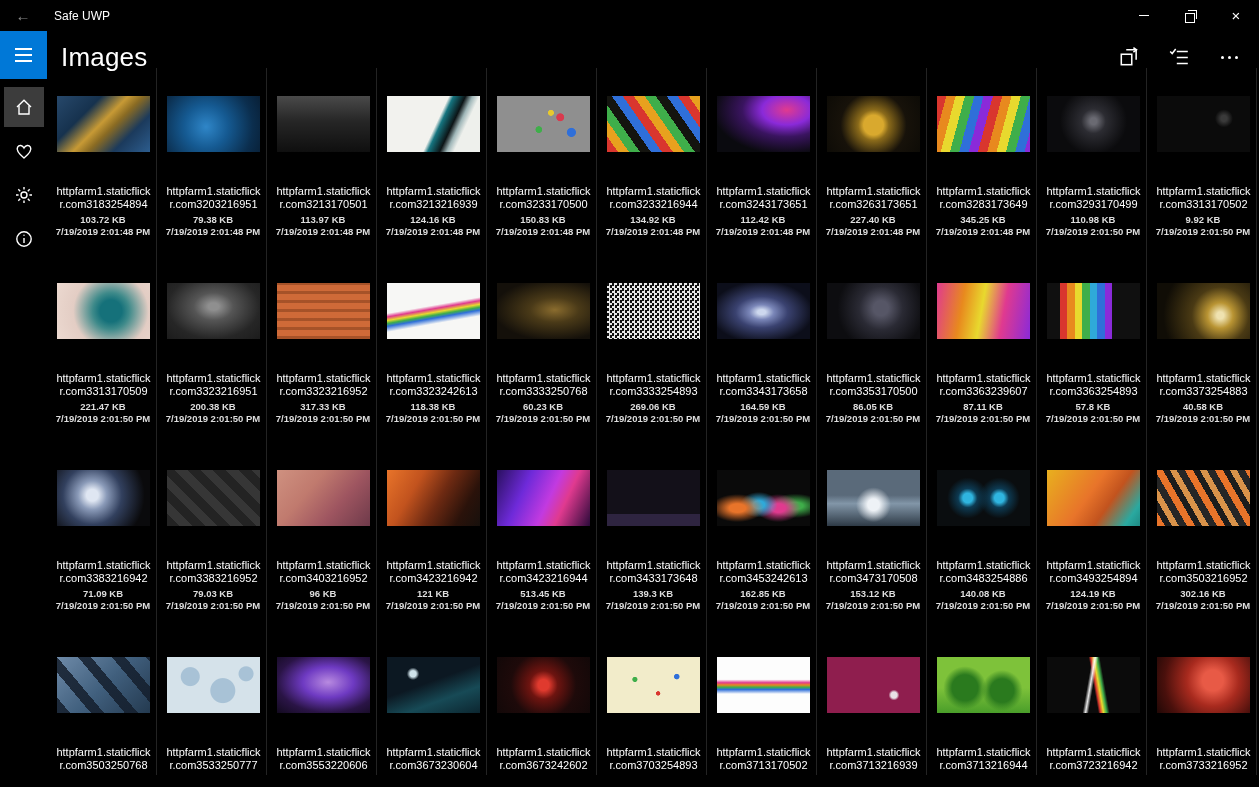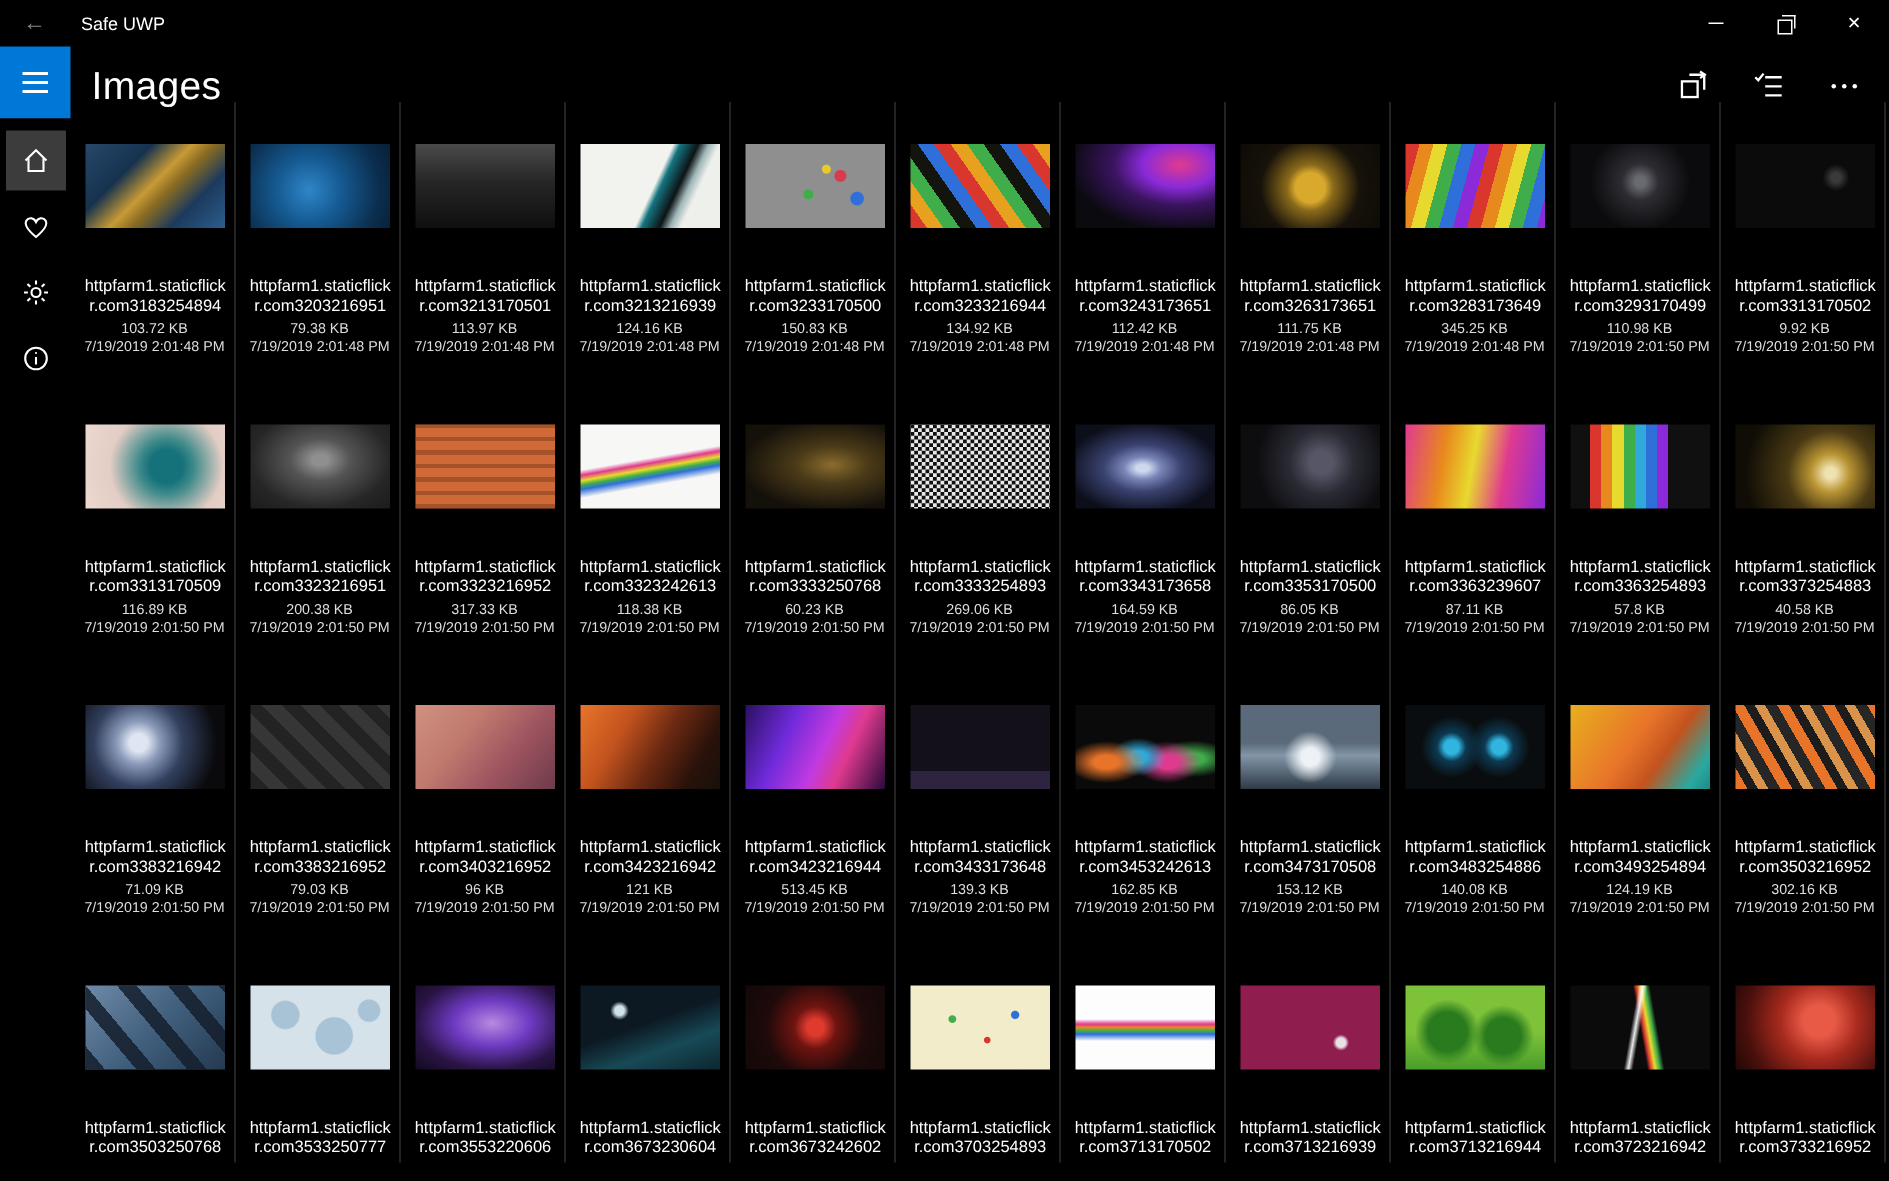--- a/index.html
+++ b/index.html
@@ -32,22 +32,22 @@
   .sidebar { position:absolute; left:0; top:79px; bottom:0; width:47px; background:#000; display:flex; flex-direction:column; align-items:center; padding-top:8px; gap:4px; }
   .side-item { width:40px; height:40px; border:none; background:none; display:flex; align-items:center; justify-content:center; cursor:pointer; }
   .side-item.selected { background:#3c3c3c; }
   .side-item svg { stroke:#fff; fill:none; stroke-width:1.4; }
 
   
   .grid { position:absolute; left:47px; top:68px; width:1212px; height:707px; display:grid; grid-template-columns:repeat(11,110px); grid-auto-rows:187px; background:repeating-linear-gradient(90deg, transparent 0 109px, #232323 109px 110px);text-align:center; }
   .tile { width:110px; height:187px; padding:28px 6px 0 8px; cursor:pointer; }
   .thumb { width:93px; height:56px; margin:0 auto; background:#222; }
   .tname { margin-top:33px; width:97px; font-size:11px; line-height:13px; color:#fff; word-break:break-all; }
-  .tsize { margin-top:3px; font-size:9.5px; line-height:12px; color:#dedede; white-space:nowrap; }
-  .tdate { font-size:9.5px; line-height:12px; color:#dedede; white-space:nowrap; }
+  .tsize { margin-top:3px; font-size:9.5px; line-height:12px; color:#dedede; white-space:nowrap;font-weight:bold; }
+  .tdate { font-size:9.5px; line-height:12px; color:#dedede; white-space:nowrap;font-weight:bold; }
 </style>
 </head>
 <body>
 
 <div class="app">
 
   <div class="titlebar">
     <button class="back-btn">
       <span>←</span>
     </button>
@@ -160,21 +160,21 @@
     </div>
       <div class="tile">
       <div class="thumb" style="background: radial-gradient(at 75% 25%, rgb(224, 58, 143) 0%, rgb(138, 42, 217) 25%, rgb(58, 20, 96) 45%, rgb(10, 10, 15) 75%);"></div>
       <div class="tname">httpfarm1.staticflickr.com3243173651</div>
       <div class="tsize">112.42 KB</div>
       <div class="tdate">7/19/2019 2:01:48 PM</div>
     </div>
       <div class="tile">
       <div class="thumb" style="background: radial-gradient(circle at 50% 52%, rgb(217, 169, 46) 0px, rgb(217, 169, 46) 18%, rgb(138, 106, 26) 28%, rgb(23, 18, 10) 60%, rgb(13, 11, 6) 100%);"></div>
       <div class="tname">httpfarm1.staticflickr.com3263173651</div>
-      <div class="tsize">111.75 KB</div>
+      <div class="tsize">227.40 KB</div>
       <div class="tdate">7/19/2019 2:01:48 PM</div>
     </div>
       <div class="tile">
       <div class="thumb" style="background: repeating-linear-gradient(105deg, rgb(217, 54, 46) 0px, rgb(217, 54, 46) 9px, rgb(232, 137, 30) 9px, rgb(232, 137, 30) 18px, rgb(232, 217, 46) 18px, rgb(232, 217, 46) 27px, rgb(63, 174, 74) 27px, rgb(63, 174, 74) 36px, rgb(47, 111, 217) 36px, rgb(47, 111, 217) 45px, rgb(138, 42, 217) 45px, rgb(138, 42, 217) 54px);"></div>
       <div class="tname">httpfarm1.staticflickr.com3283173649</div>
       <div class="tsize">345.25 KB</div>
       <div class="tdate">7/19/2019 2:01:48 PM</div>
     </div>
       <div class="tile">
       <div class="thumb" style="background: radial-gradient(circle at 50% 45%, rgb(106, 106, 114) 0px, rgb(106, 106, 114) 6%, rgb(44, 44, 50) 22%, rgb(11, 11, 13) 60%);"></div>
@@ -184,21 +184,21 @@
     </div>
       <div class="tile">
       <div class="thumb" style="background: radial-gradient(circle at 72% 40%, rgb(58, 58, 58) 0px, rgb(58, 58, 58) 4%, rgb(11, 11, 11) 12%);"></div>
       <div class="tname">httpfarm1.staticflickr.com3313170502</div>
       <div class="tsize">9.92 KB</div>
       <div class="tdate">7/19/2019 2:01:50 PM</div>
     </div>
       <div class="tile">
       <div class="thumb" style="background: radial-gradient(circle at 58% 50%, rgb(21, 113, 122) 0px, rgb(21, 113, 122) 18%, rgb(62, 138, 138) 30%, rgb(227, 205, 196) 62%, rgb(236, 217, 208) 100%);"></div>
       <div class="tname">httpfarm1.staticflickr.com3313170509</div>
-      <div class="tsize">116.89 KB</div>
+      <div class="tsize">221.47 KB</div>
       <div class="tdate">7/19/2019 2:01:50 PM</div>
     </div>
       <div class="tile">
       <div class="thumb" style="background: radial-gradient(at 50% 42%, rgb(143, 143, 143) 0px, rgb(143, 143, 143) 8%, rgb(85, 85, 85) 30%, rgb(38, 38, 38) 70%, rgb(28, 28, 28) 100%);"></div>
       <div class="tname">httpfarm1.staticflickr.com3323216951</div>
       <div class="tsize">200.38 KB</div>
       <div class="tdate">7/19/2019 2:01:50 PM</div>
     </div>
       <div class="tile">
       <div class="thumb" style="background: repeating-linear-gradient(0deg, rgba(60, 20, 0, 0.28) 0px, rgba(60, 20, 0, 0.28) 3px, transparent 3px, transparent 9px), linear-gradient(rgb(207, 106, 56), rgb(207, 106, 56));"></div>

